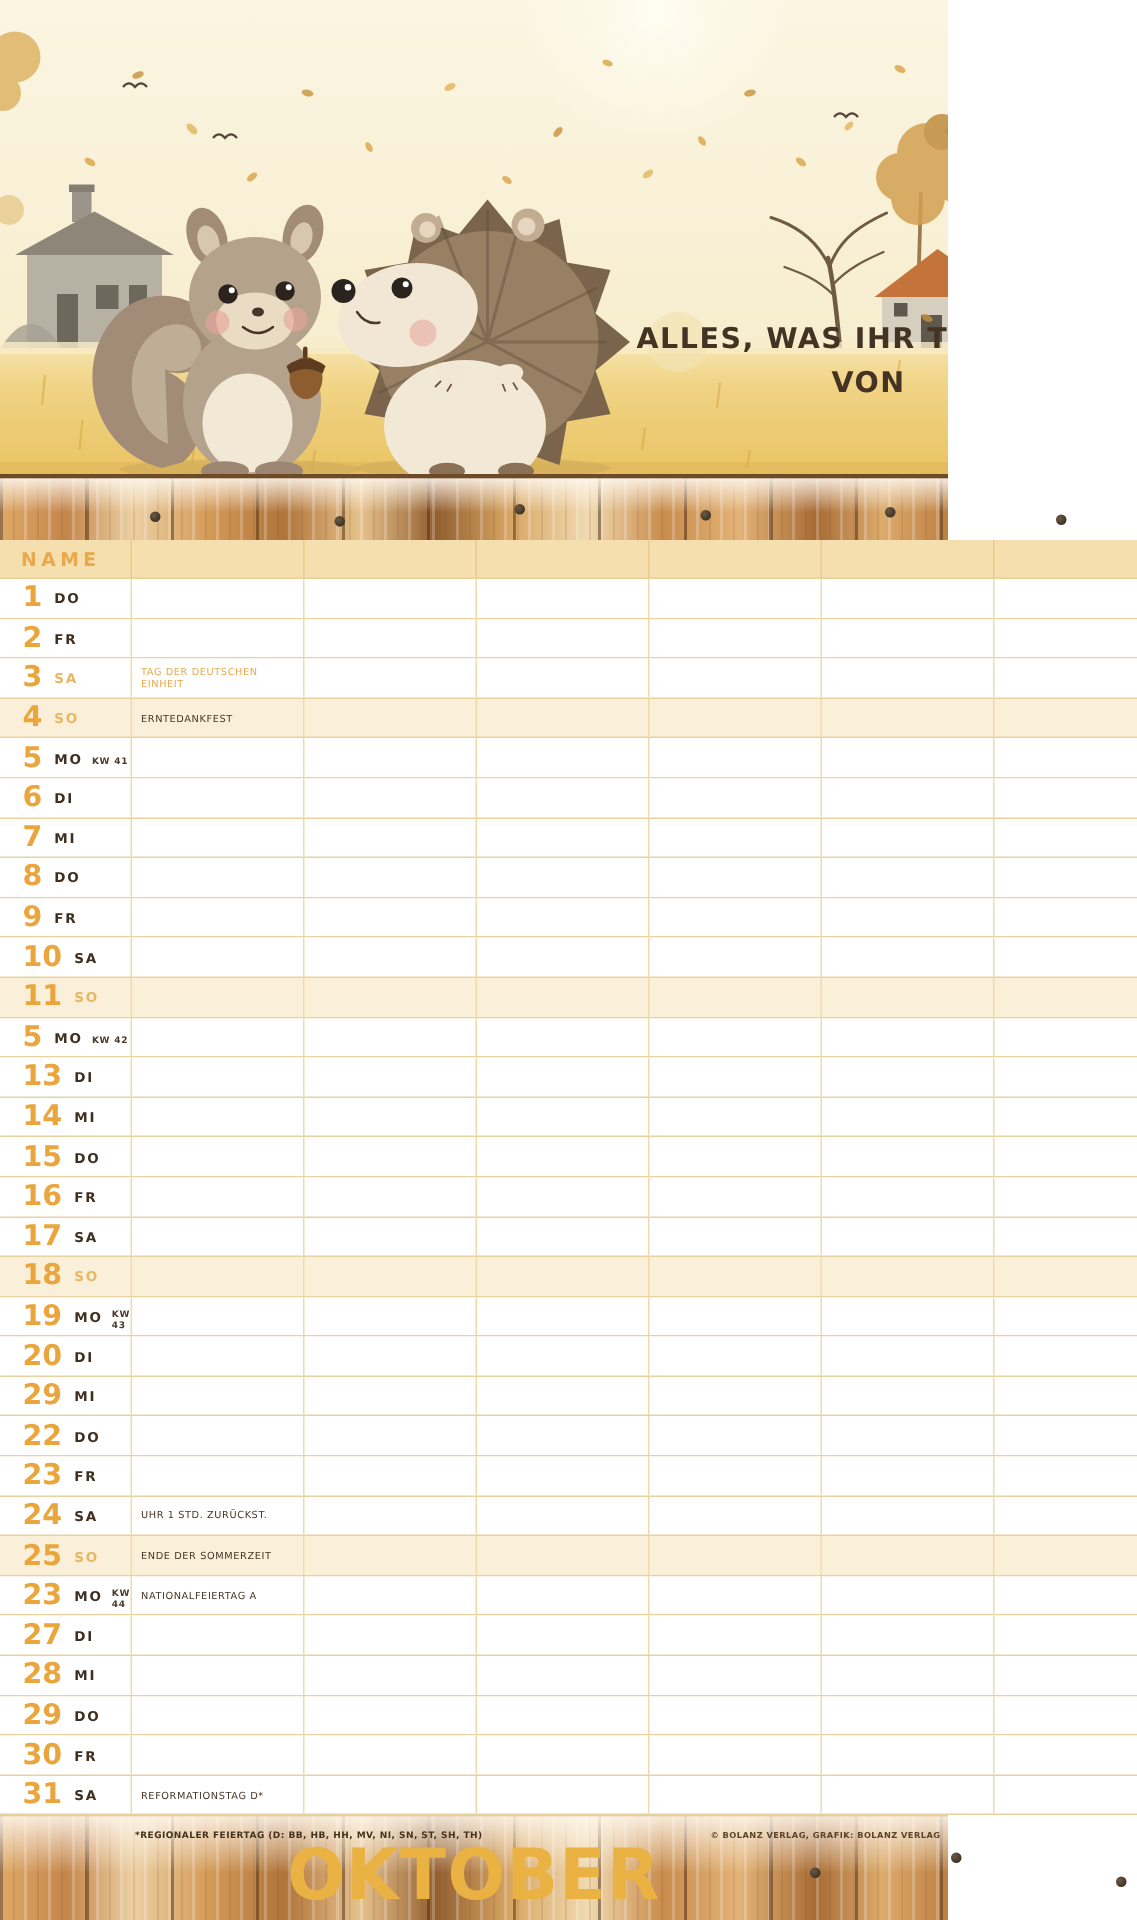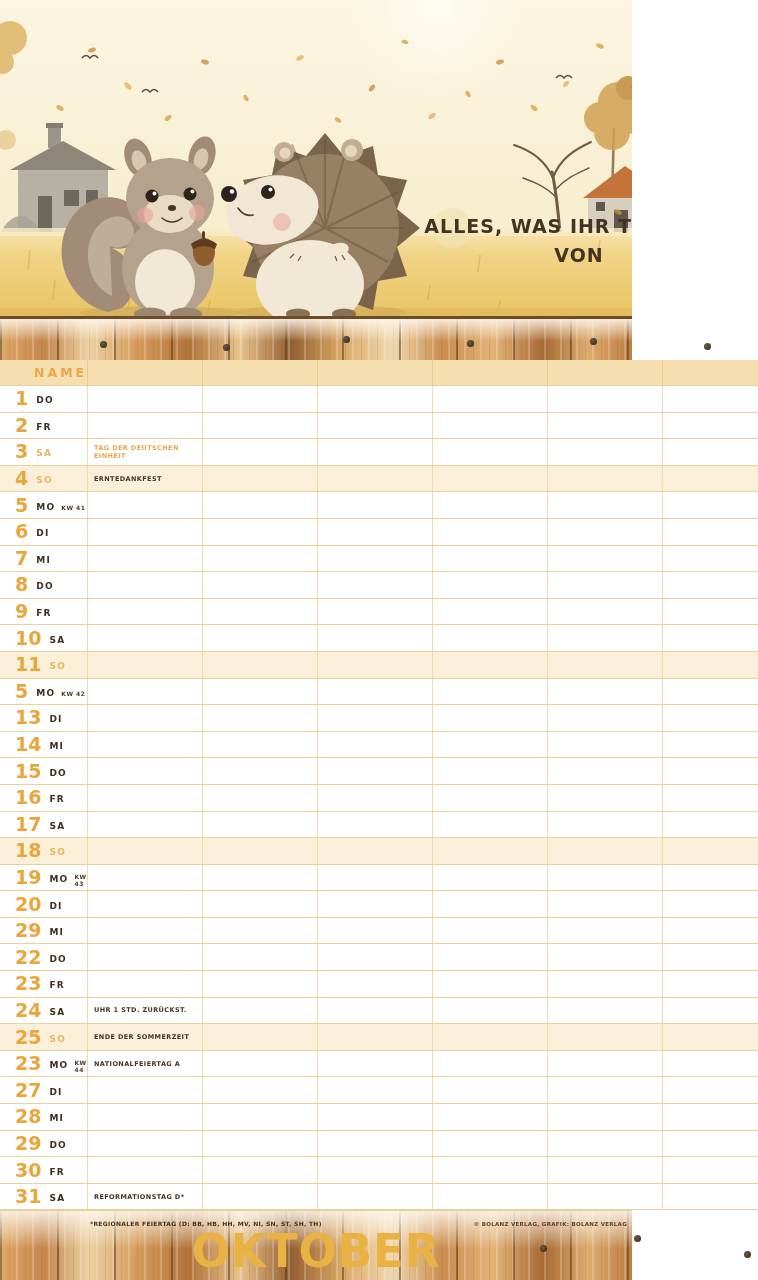--- a/index.html
+++ b/index.html
@@ -27,30 +27,30 @@
   .fence-bottom{flex:1;border-top:1px solid #e4cf9b}
   .nail{position:absolute;width:7px;height:7px;border-radius:50%;background:radial-gradient(circle at 35% 35%,#6a5a46,#2f2418);z-index:2}
 
   
   .grid-row{display:flex;width:758px}
   .c-date{width:87px;display:flex;align-items:center;padding-left:15px}
   .cell{width:115px;border-left:1px solid #efdaab}
   .cell:last-child{flex:1}
   .name-row{height:26px;background:#f6dfae;border-bottom:1px solid #e9cf97}
   .name-row .cell{border-left:1px solid rgba(205,163,95,.35)}
-  .name-row .c-date{padding-left:34px}
+  .name-row .c-date{padding-left:14px}
   .name-label{color:#e9a84b;font-weight:bold;font-size:12.5px;letter-spacing:3px}
   .day-row{height:26.6px;background:#fff;border-bottom:1px solid #e7d2a0}
   .day-row.sun{background:#faf0d9}
   .num{color:#eaa63c;font-weight:bold;font-size:19px;line-height:1}
   .dow{margin-left:8px;font-size:9px;font-weight:bold;letter-spacing:1.2px;color:#3e2f20;padding-top:3px}
   .dow.accent{color:#e7b763}
   .kw{margin-left:6px;font-size:6px;font-weight:bold;color:#4a3a2a;letter-spacing:.5px;padding-top:5px}
   .cell.first{display:flex;align-items:center}
-  .note{font-size:6.5px;font-weight:bold;color:#453525;letter-spacing:.4px;padding-left:6px}
+  .note{font-size:6.5px;font-weight:normal;color:#453525;letter-spacing:.4px;padding-left:6px}
   .note.accent{color:#e9a84e}
 
   
   .footnote{position:absolute;left:90px;top:9px;font-size:6px;font-weight:bold;color:#43331f;letter-spacing:.3px;z-index:3}
   .copyright{position:absolute;right:5px;top:10px;font-size:5.5px;font-weight:bold;color:#5a452c;letter-spacing:.3px;z-index:3}
   .month{position:absolute;left:50%;top:12px;transform:translateX(-50%) scaleX(.96);font-size:47px;font-weight:bold;color:#e9b243;letter-spacing:1px;z-index:3;white-space:nowrap}
 </style>
 </head>
 <body>
 

